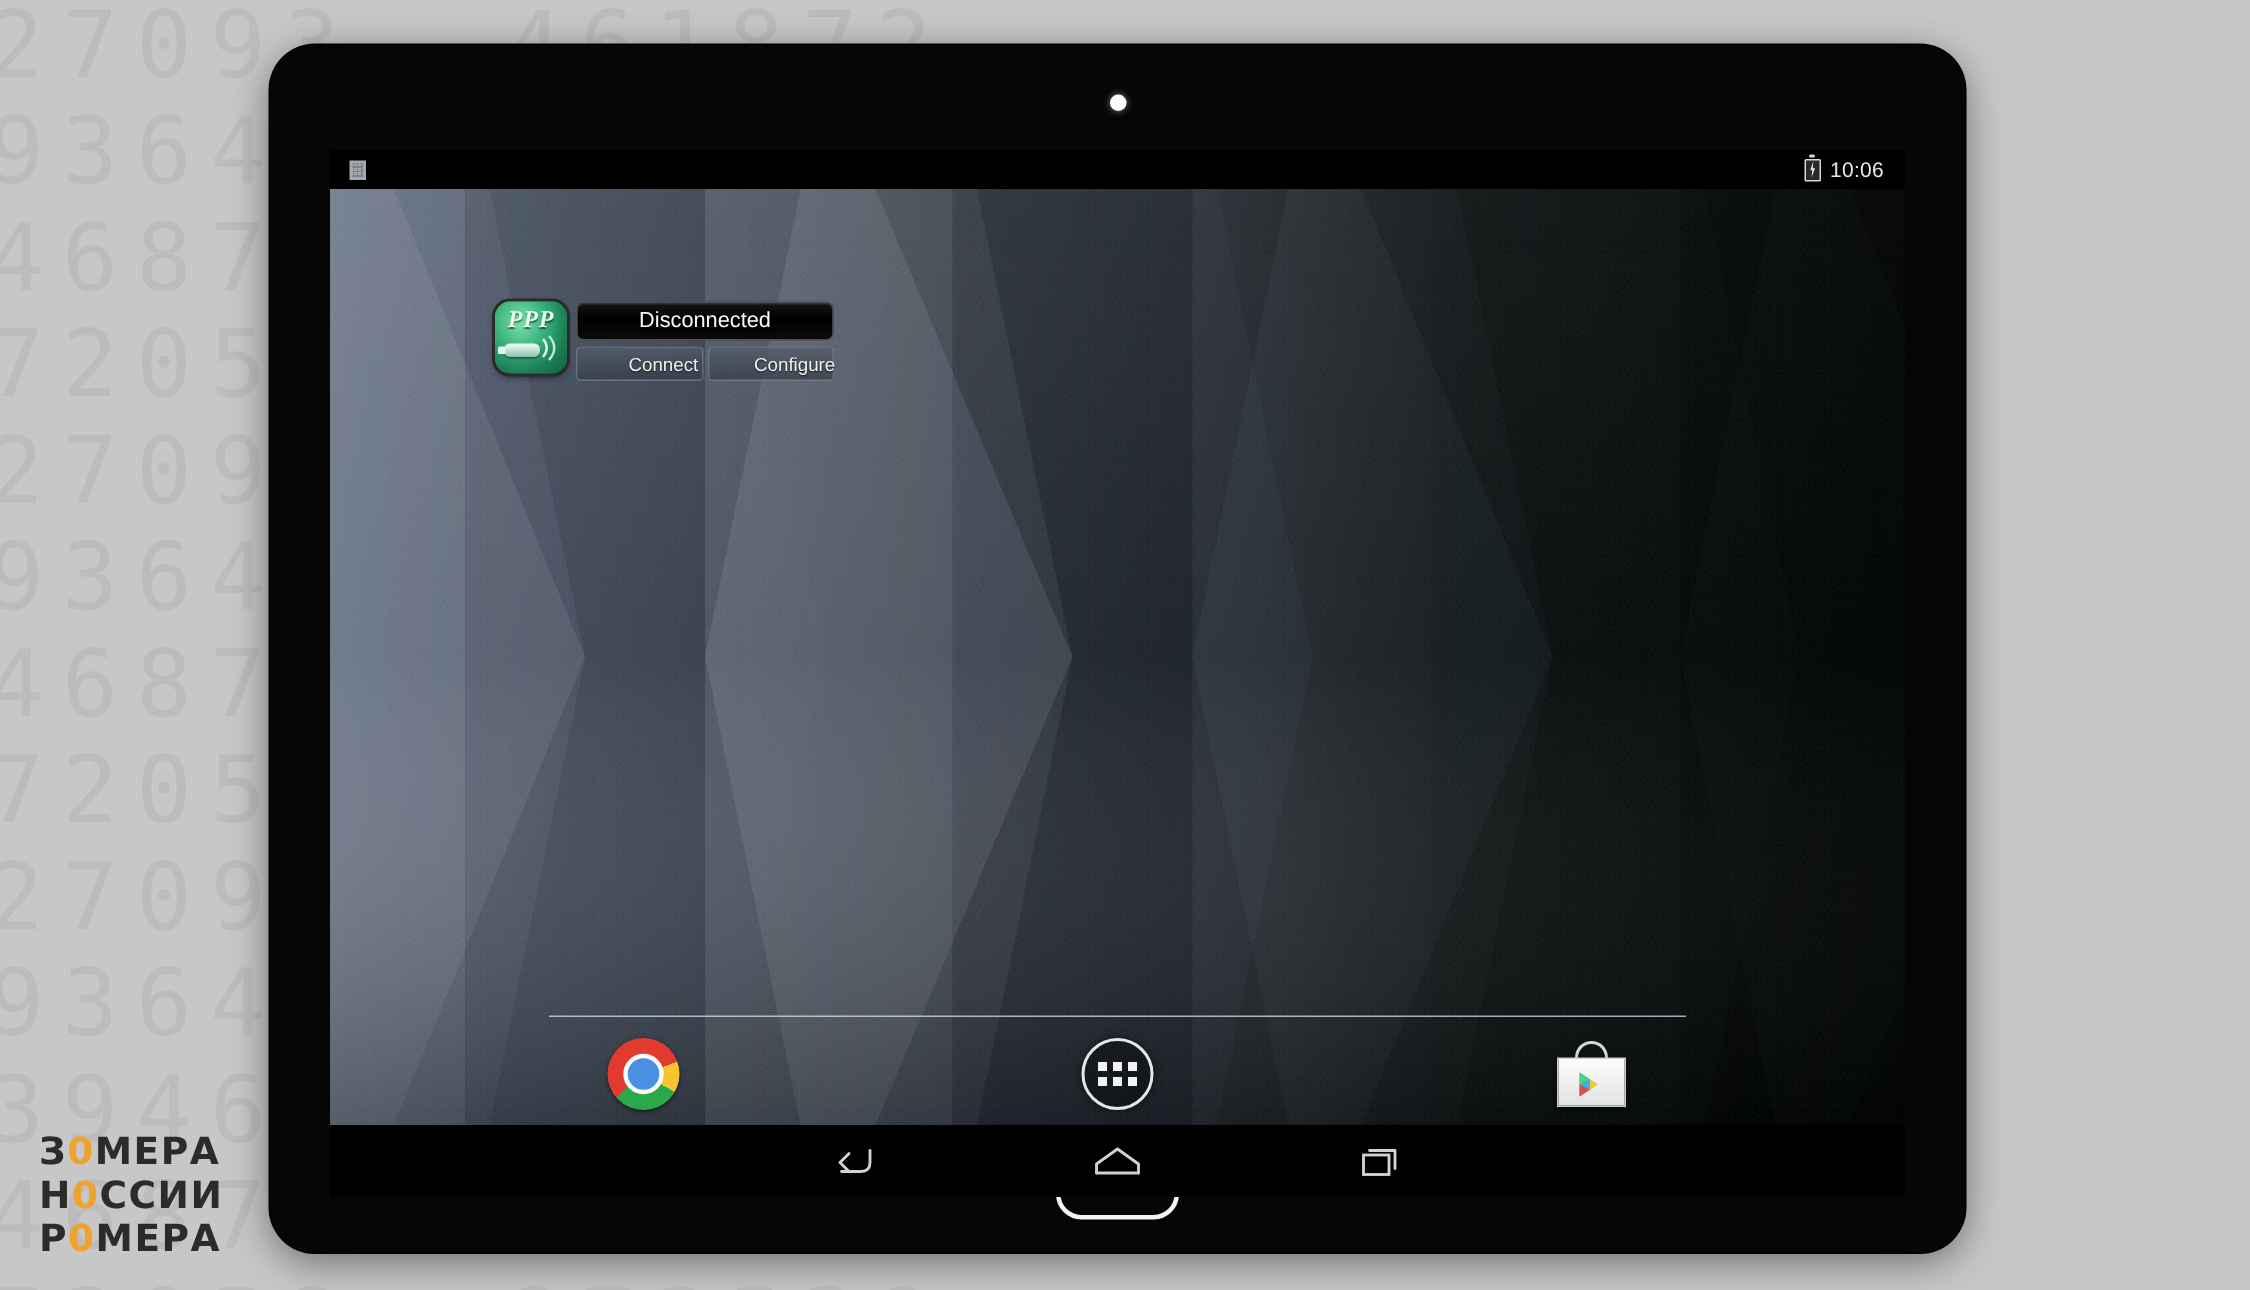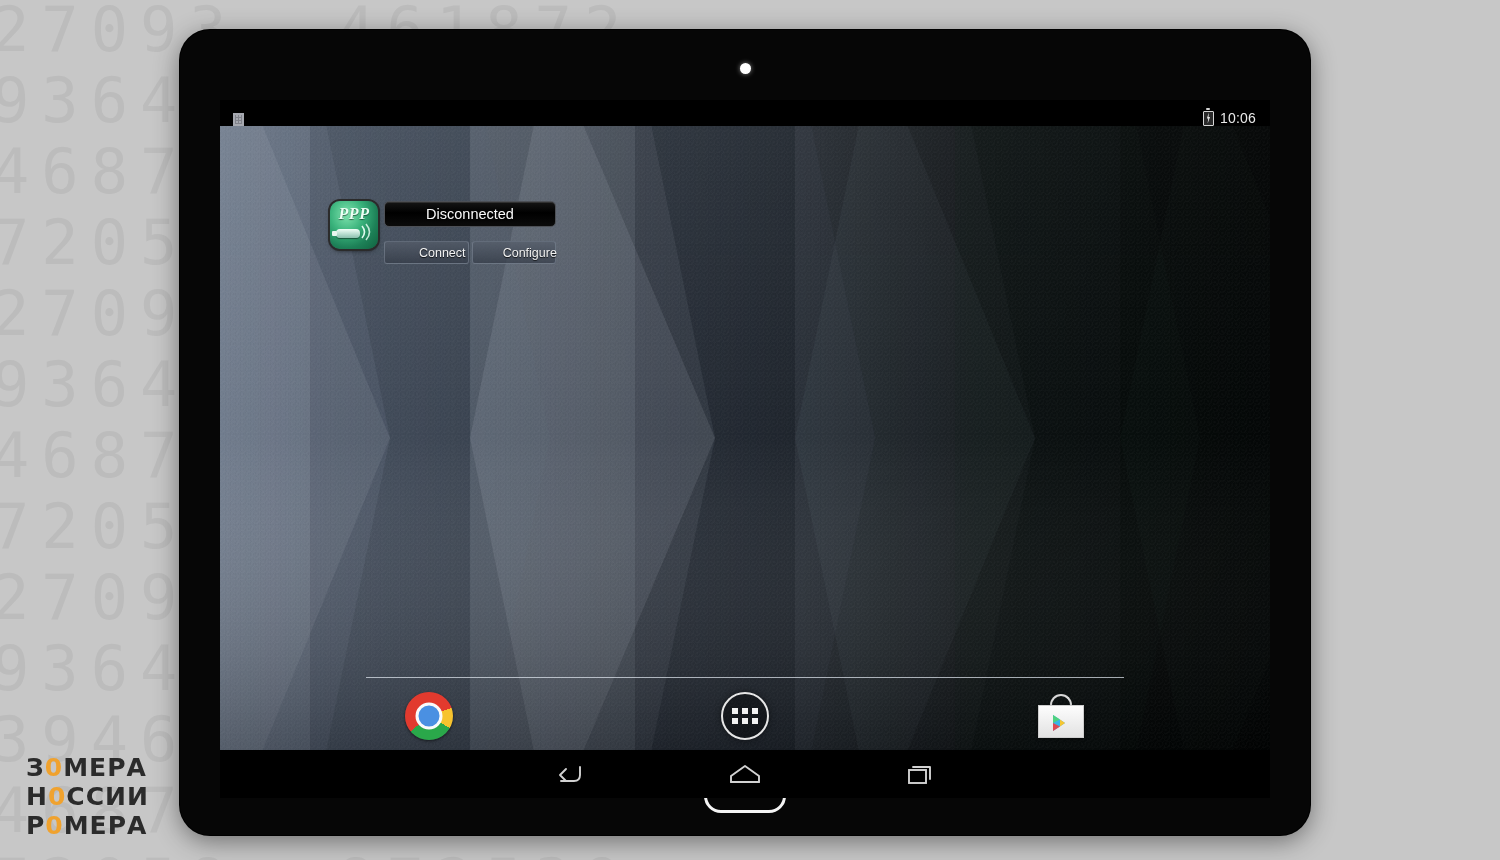--- a/index.html
+++ b/index.html
@@ -70,21 +70,21 @@
     left:40px; top:70px;
     width:1050px; height:650px;
     background:#000;
   }
 
   
   #statusbar {
     position:absolute; left:0; top:0;
     width:100%; height:26px;
     background:#000;
-    display:flex; align-items:flex-end;
+    display:flex; align-items:center;
     padding:0 8px;
   }
   #notif-icon {
     width:11px; height:13px;
     background:
       linear-gradient(#b9bcc4,#b9bcc4);
     position:relative;
     margin-left:5px;
     opacity:.9;
   }
@@ -185,21 +185,21 @@
     content:""; position:absolute;
     left:-4px; top:2px;
     width:5px; height:5px; border-radius:1px;
     background:#e9f7f0;
   }
   #ppp-icon .waves {
     position:absolute; right:4px; bottom:8px;
     width:14px; height:18px;
   }
 
-  #ppp-panel { display:flex; flex-direction:column; gap:14px; }
+  #ppp-panel { display:flex; flex-direction:column; gap:4px; }
   #ppp-status {
     width:172px; height:26px;
     background:linear-gradient(#151515,#000 45%,#0b0b0b);
     border:1px solid #4d5056;
     border-radius:5px;
     display:flex; align-items:center; justify-content:center;
     color:#fafafa;
     font-size:14.5px;
     text-shadow:0 1px 1px #000;
     box-shadow:inset 0 1px 0 rgba(255,255,255,.12);

